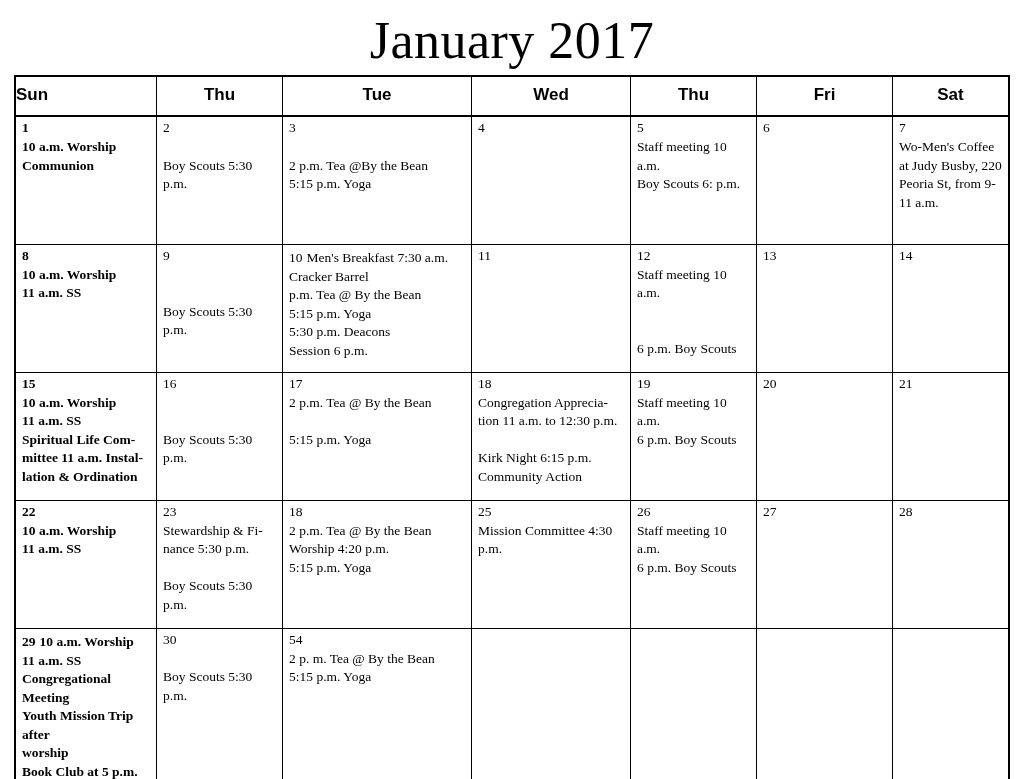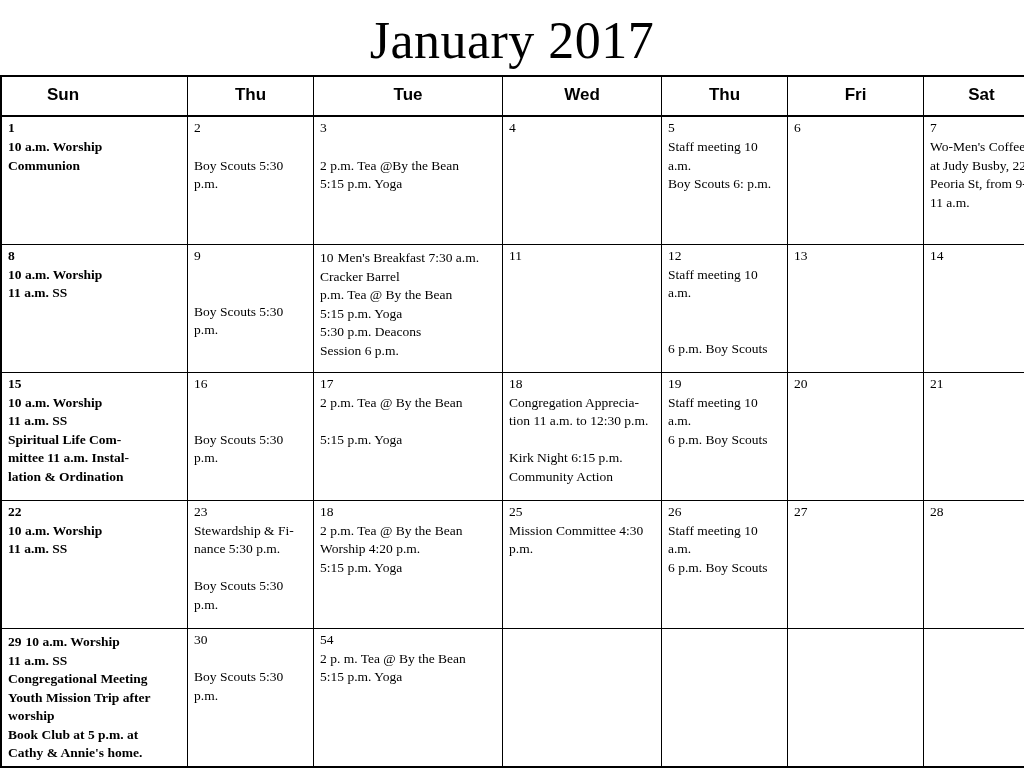--- a/index.html
+++ b/index.html
@@ -78,21 +78,21 @@
 </head>
 <body>
 
 <div class="page">
 
   <h1 class="cal-title">January 2017</h1>
 
   <table class="calendar">
     <thead>
       <tr>
-        <th class="dow-sun" style="width:140px;padding-left:45px;">Sun</th>
+        <th class="dow-sun" style="width:140px;">Sun</th>
         <th class="dow-other" style="width:125px;">Thu</th>
         <th class="dow-other" style="width:188px;">Tue</th>
         <th class="dow-other" style="width:158px;">Wed</th>
         <th class="dow-other" style="width:125px;">Thu</th>
         <th class="dow-other" style="width:135px;">Fri</th>
         <th class="dow-other" style="width:115px;margin-top:47px;">Sat</th>
       </tr>
     </thead>
     <tbody>
 

